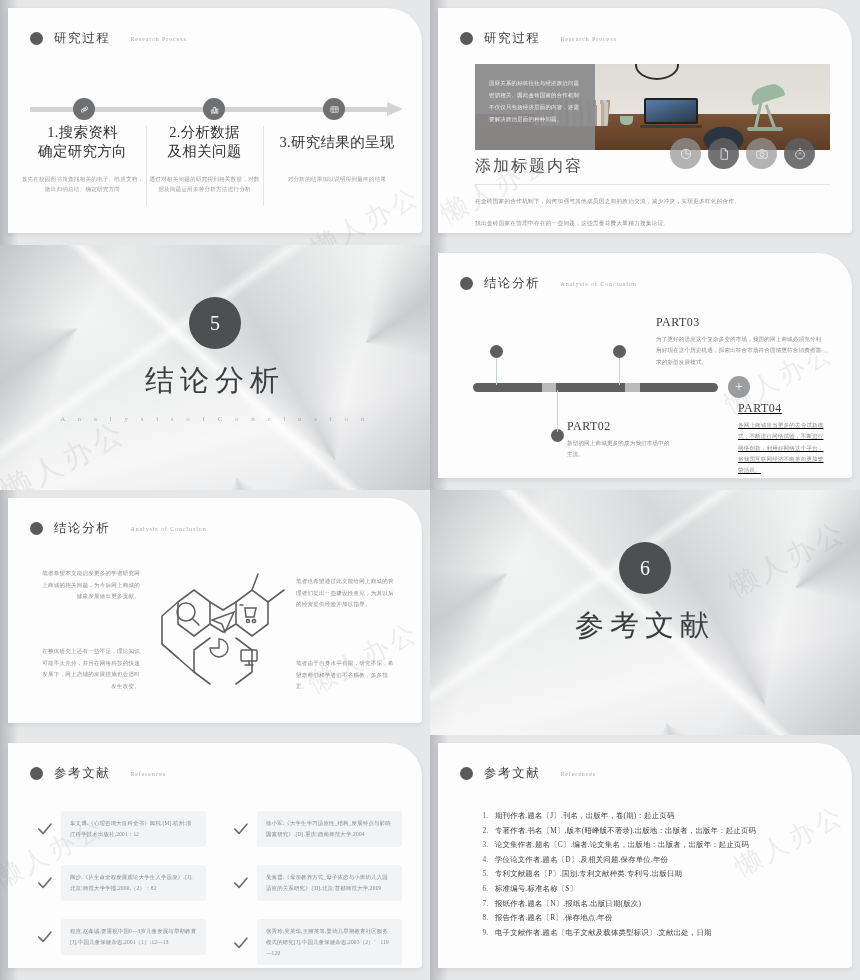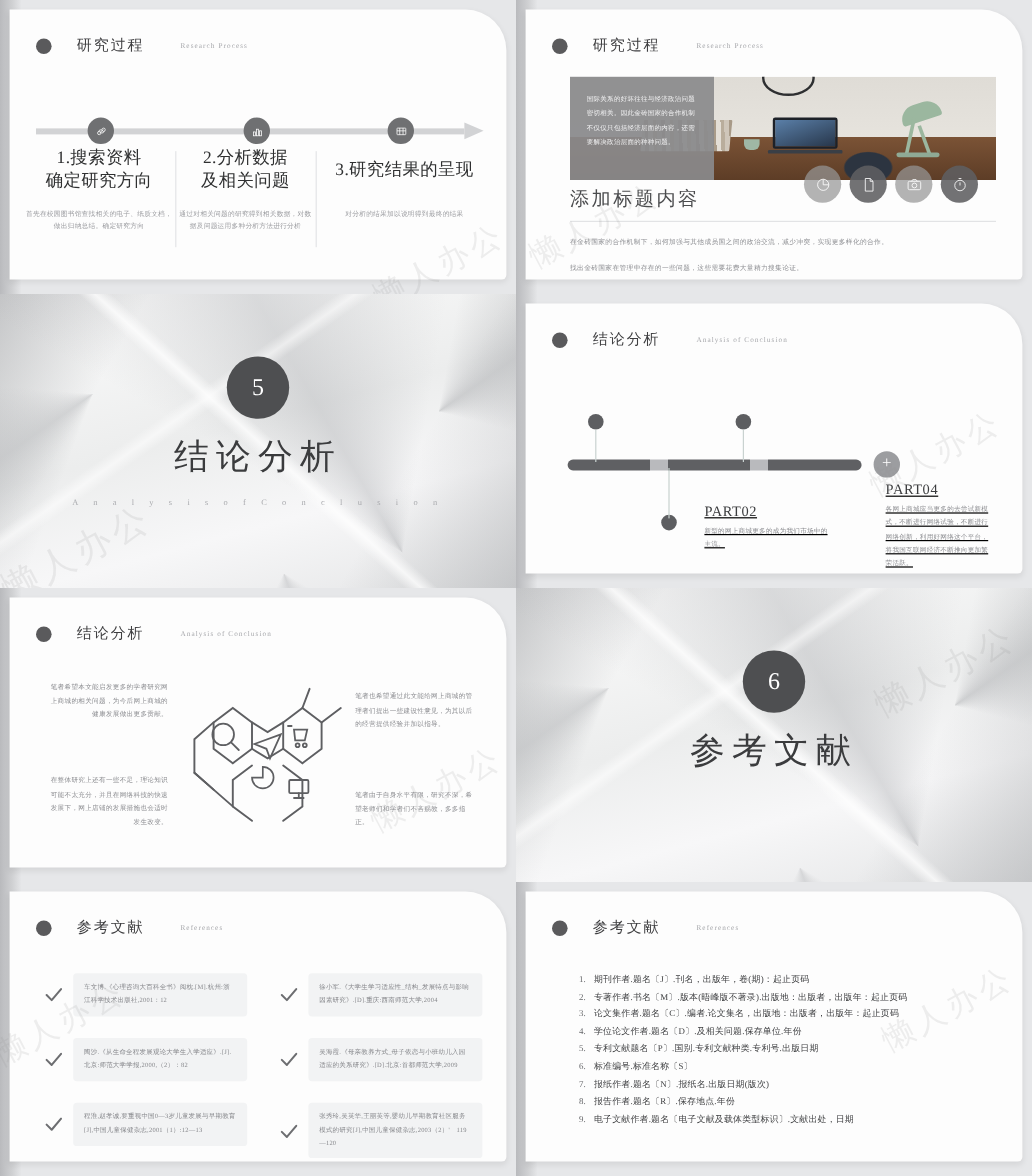--- a/index.html
+++ b/index.html
@@ -52,21 +52,21 @@
   }
   .card {
     position: absolute;
     left: 8px; top: 8px; right: 8px; bottom: 12px;
     background: #fdfdfd;
     border-top-right-radius: 34px;
     border-bottom-right-radius: 4px;
     box-shadow: 0 2px 5px rgba(0,0,0,.08);
   }
   
-  .s-head { position:absolute; left:22px; top:22px; display:flex; align-items:center; gap:21px; }
+  .s-head { position:absolute; left:22px; top:22px; display:flex; align-items:center; gap:11px; }
   .s-dot { width:13px; height:13px; border-radius:50%; background:#5a5a5c; }
   .s-title { font-size:12.5px; color:#3f3f41; letter-spacing:1.6px; }
   .s-sub { font-size:6px; color:#a7a8ac; letter-spacing:.9px; margin-left:9px;
            font-family:"Liberation Serif", serif; }
   
   .tl-line { position:absolute; left:22px; top:99px; width:357px; height:5px; background:#d2d3d5; }
   .tl-arrow { position:absolute; left:379px; top:94px; width:0; height:0;
               border-left:16px solid #d2d3d5; border-top:7px solid transparent; border-bottom:7px solid transparent; }
   .tl-node { position:absolute; top:90px; width:22px; height:22px; border-radius:50%;
              background:#6f7072; display:flex; align-items:center; justify-content:center; }
@@ -292,23 +292,27 @@
 
       <div class="pt-bar"></div>
       <div class="pt-dot" style="left:52px; top:92px;"></div>
       <div class="pt-vline" style="left:58px; top:105px; height:27px;"></div>
       <div class="pt-dot" style="left:113px; top:176px;"></div>
       <div class="pt-vline" style="left:119px; top:137px; height:42px;"></div>
       <div class="pt-dot" style="left:175px; top:92px;"></div>
       <div class="pt-vline" style="left:181px; top:105px; height:27px;"></div>
       <div class="pt-plus">+</div>
 
-      <div style="position:absolute; left:149px; top:166px; width:105px;text-decoration:underline;">
+      <div style="position:absolute; left:129px; top:166px; width:105px;">
         <div class="pt-h">PART02</div>
         <div class="pt-p">新型的网上商城更多的成为我们市场中的主流。</div>
+      </div>
+      <div style="position:absolute; left:218px; top:62px; width:166px;">
+        <div class="pt-h">PART03</div>
+        <div class="pt-p">为了更好的适应这个复杂多变的市场，我国的网上商城必须充分利用好现在这个历史机遇，探索出符合市场符合国情更符合消费者需求的新型发展模式。</div>
       </div>
       <div style="position:absolute; left:300px; top:148px; width:86px;text-decoration:underline;">
         <div class="pt-h">PART04</div>
         <div class="pt-p">各网上商城应当更多的去尝试新模式，不断进行网络试验，不断进行网络创新，利用好网络这个平台，将我国互联网经济不断推向更加繁荣活跃。</div>
       </div>
     </div>
     <div class="wm" style="right:20px; top:115px;">懒人办公</div>
   </div>
 
   <div class="slide content-slide">

